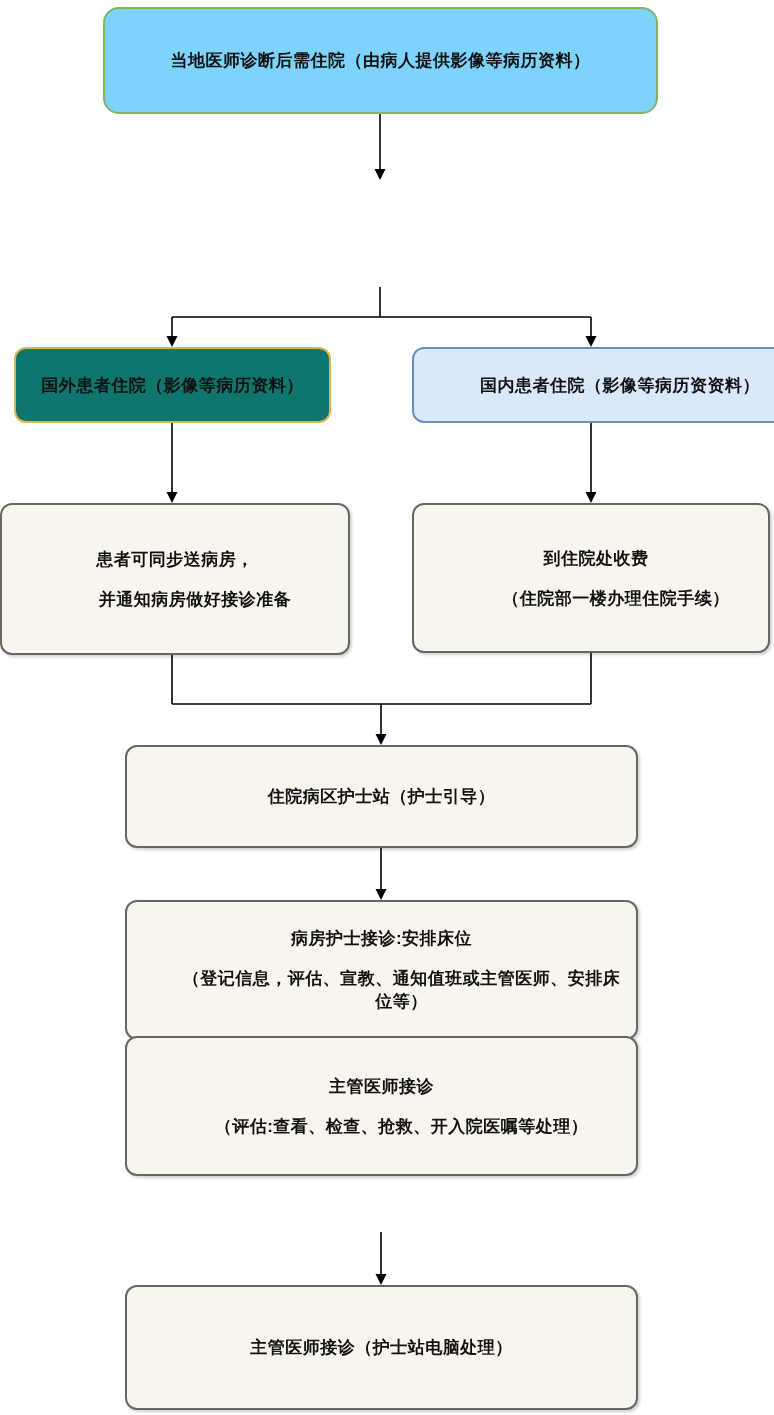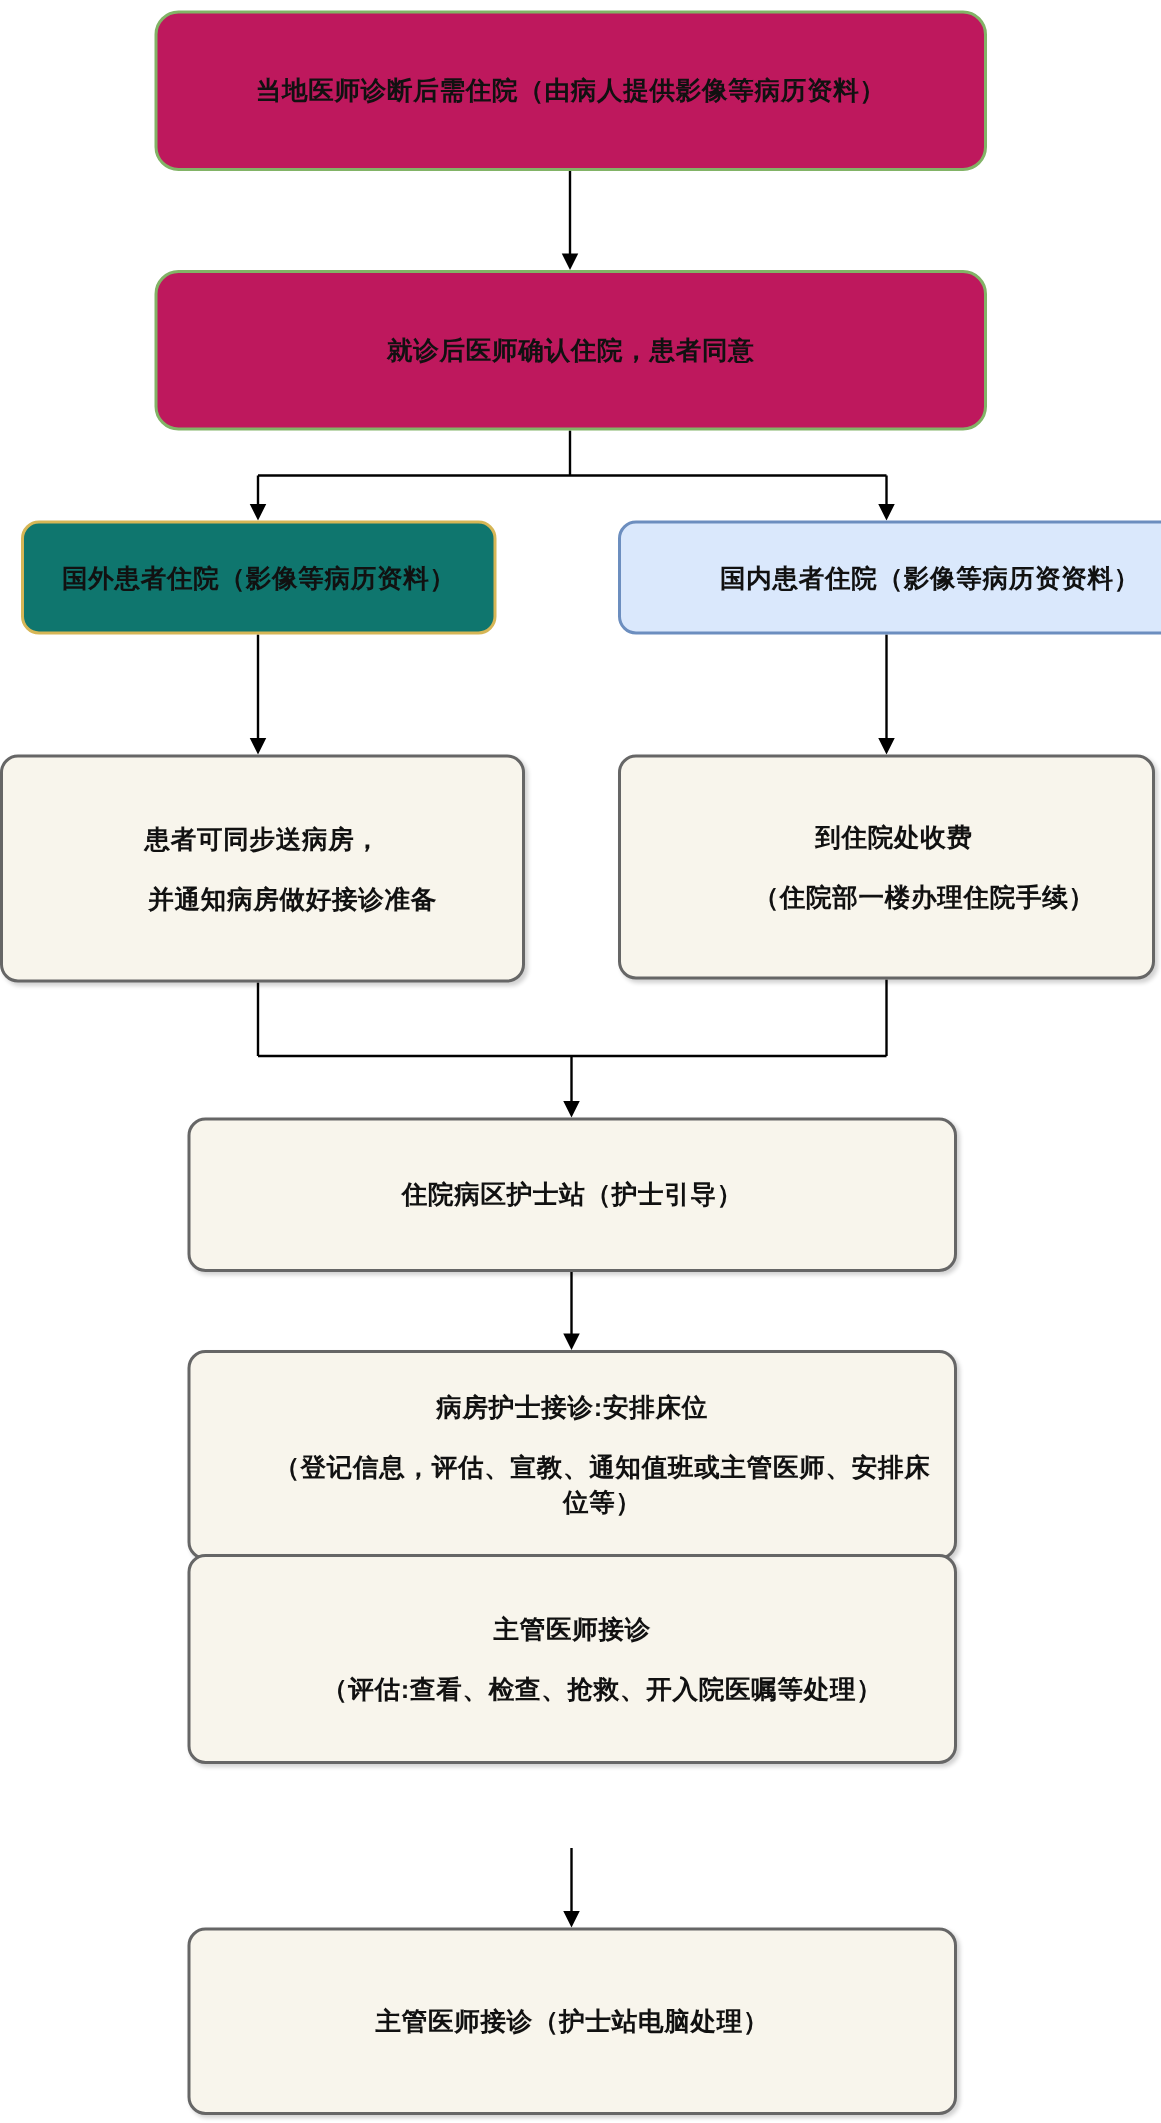--- a/index.html
+++ b/index.html
@@ -23,21 +23,21 @@
     font-weight: bold;
     font-size: 17px;
     color: #111111;
     z-index: 2;
     padding: 4px 10px;
     letter-spacing: 0.5px;
   }
   .node .line { display: block; }
   .node .line + .line { margin-top: 17px; margin-left: 40px; }
   .green {
-    background: #be185d;
+    background: #7dd3fc;
     border: 2px solid #82b366;
     border-radius: 16px;
   }
   .yellow {
     background: #0f766e;
     border: 2px solid #d6b656;
     border-radius: 12px;
   }
   .blue {
     background: #dae8fc;
@@ -120,23 +120,20 @@
     <g>
       <line x1="381" y1="1232" x2="381" y2="1275"></line>
       <polygon points="375.5,1274 386.5,1274 381,1285"></polygon>
     </g>
   </svg>
 
   <div id="n0" class="node green">
     <span class="line">当地医师诊断后需住院（由病人提供影像等病历资料）</span>
   </div>
 
-  <div id="n1" class="node green">
-    <span class="line">就诊后医师确认住院，患者同意</span>
-  </div>
 
   <div id="n2" class="node yellow">
     <span class="line">国外患者住院（影像等病历资料）</span>
   </div>
 
   <div id="n3" class="node blue">
     <span class="line">国内患者住院（影像等病历资资料）</span>
   </div>
 
   <div id="n4" class="node beige">

